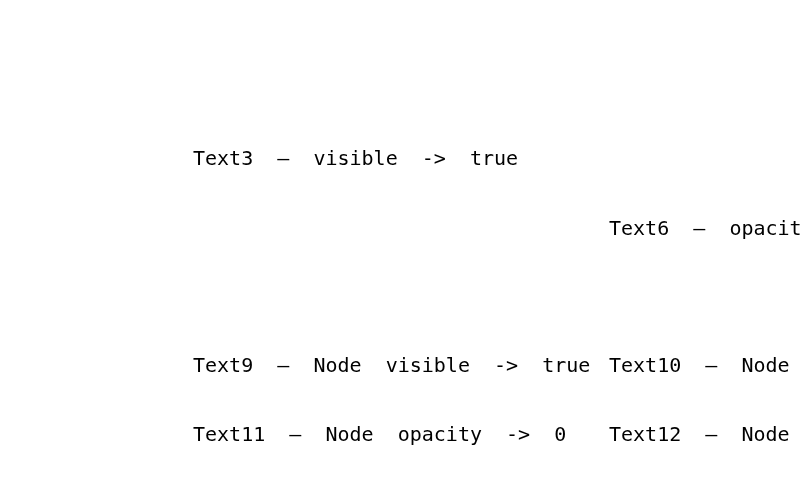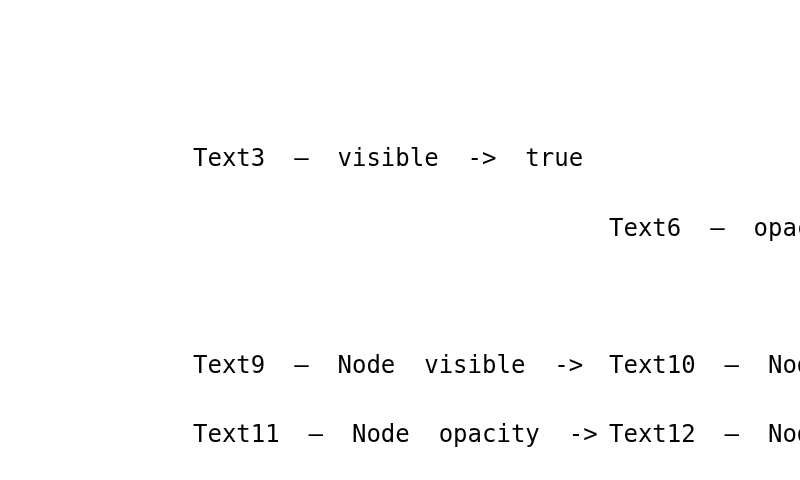--- a/index.html
+++ b/index.html
@@ -14,21 +14,21 @@
     background: #ffffff;
     overflow: hidden;
     font-family: "DejaVu Sans Mono", "Liberation Mono", monospace;
   }
   
   .prop-label {
     position: absolute;
     white-space: pre;
     overflow: hidden;
     color: #000000;
-    font-size: 24px;
+    font-size: 20px;
     line-height: 30px;
     letter-spacing: 0px;
   }
   
   .col-left  { left: 193px; }
   
   .col-right { left: 609px; }
 
   .row-1 { top: 143px; }
   .row-2 { top: 213px; }

